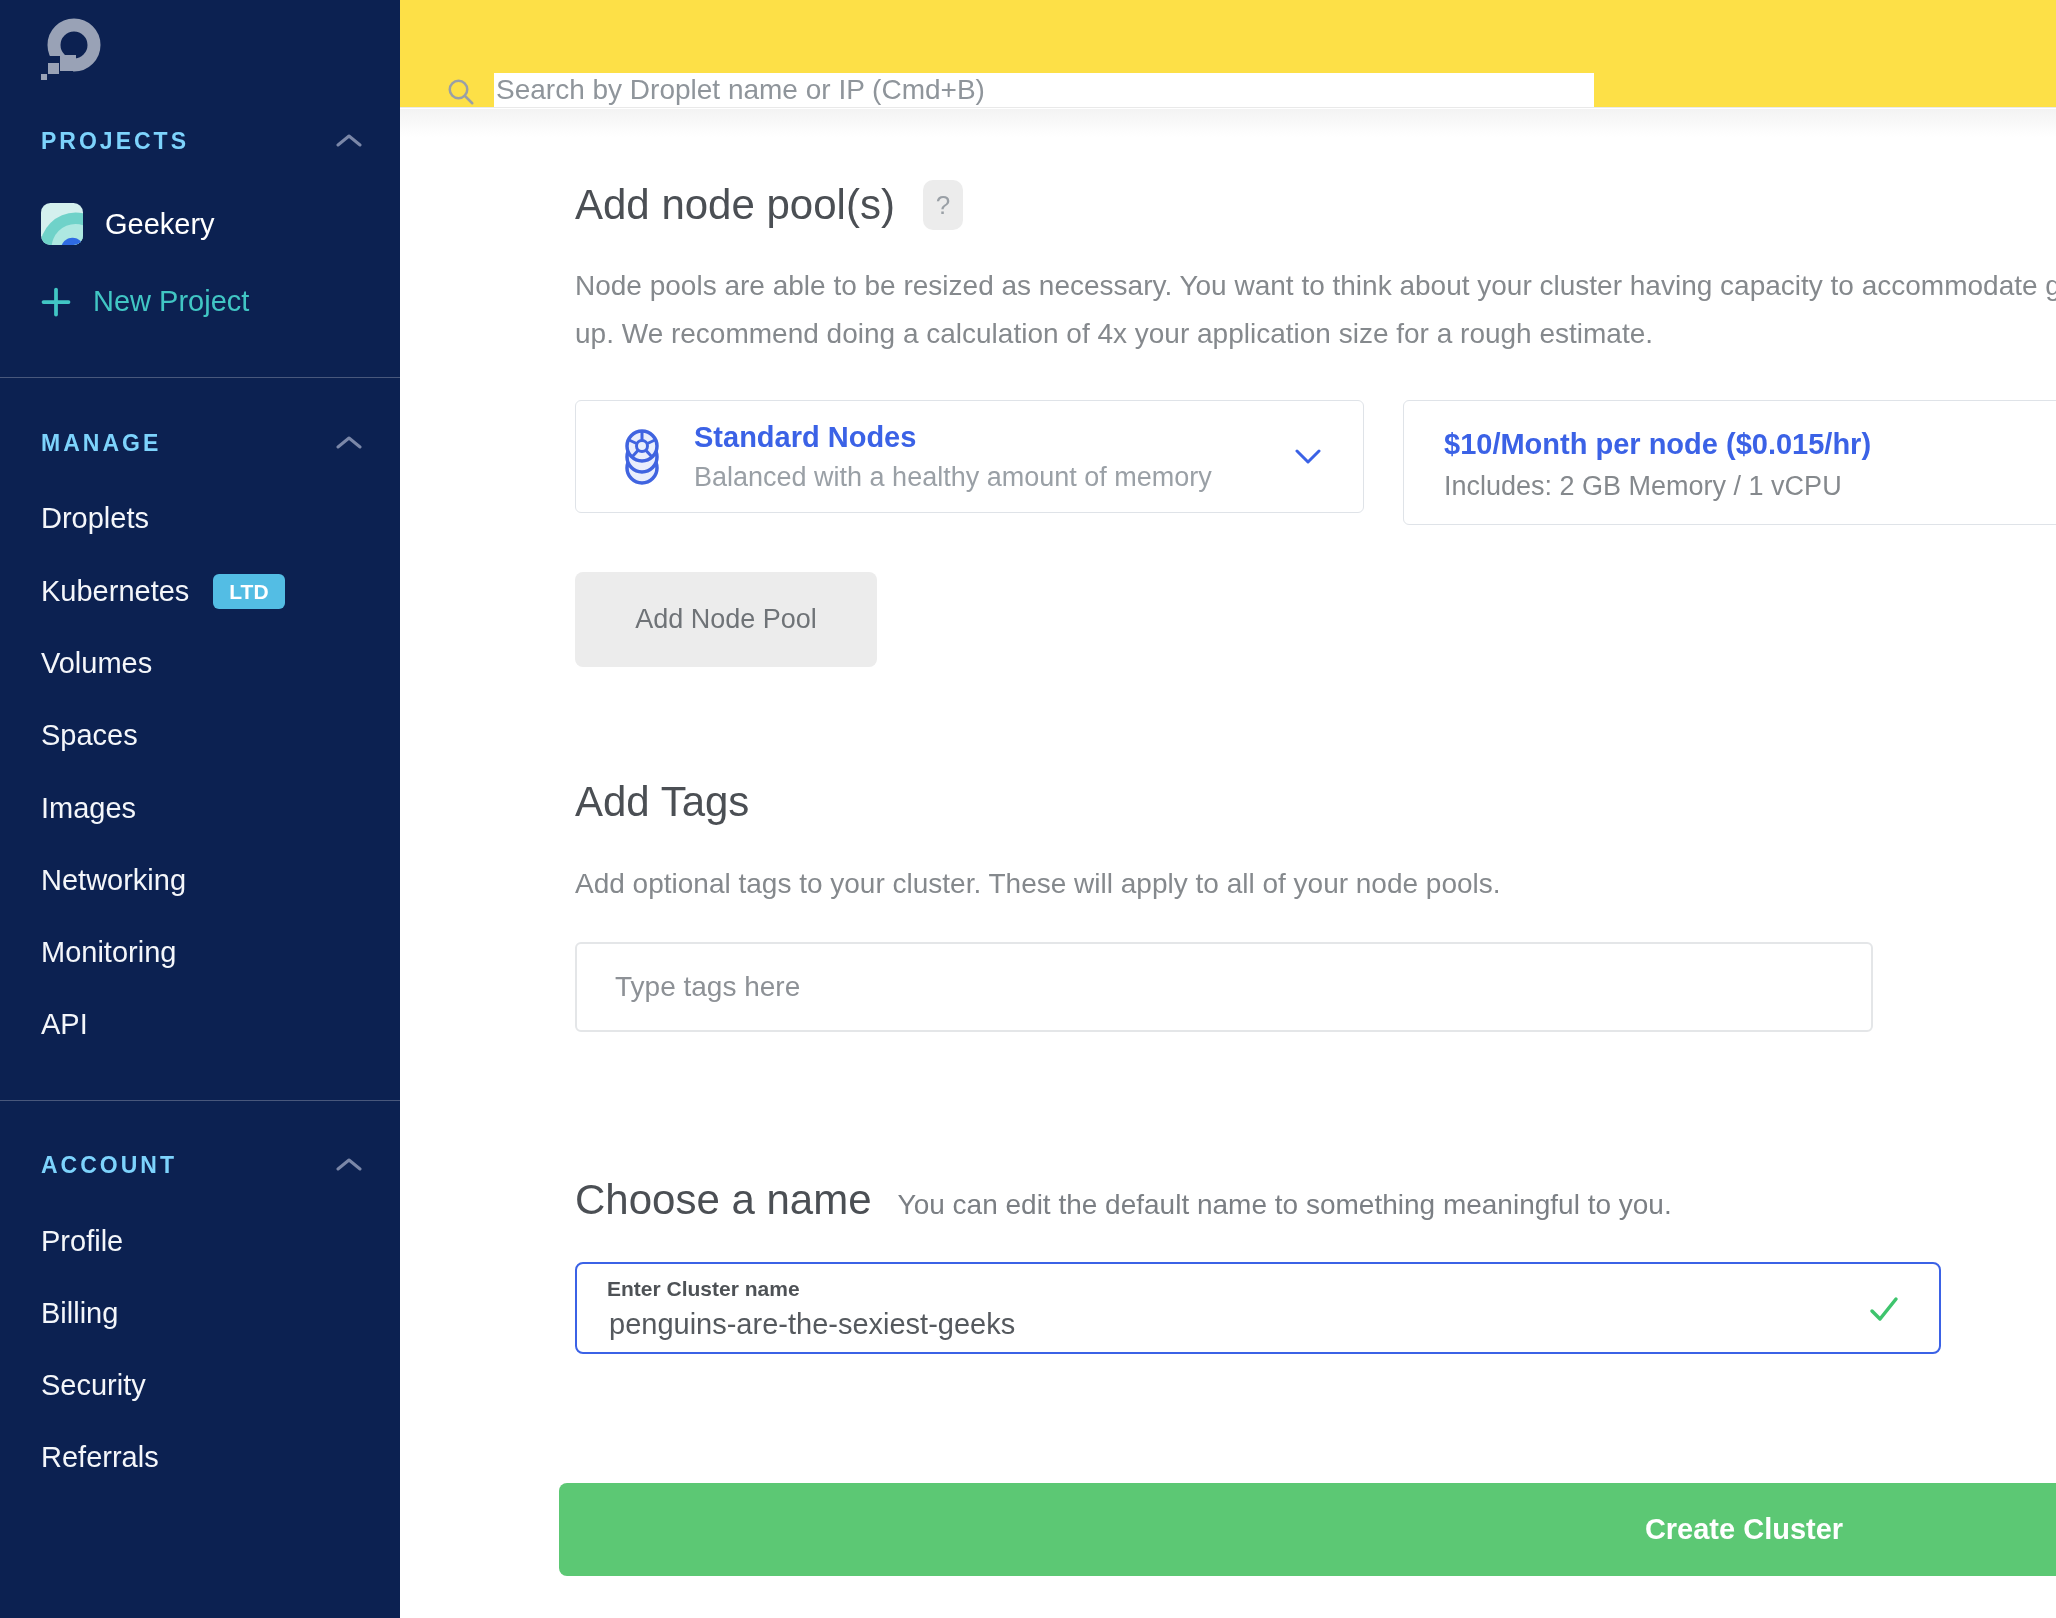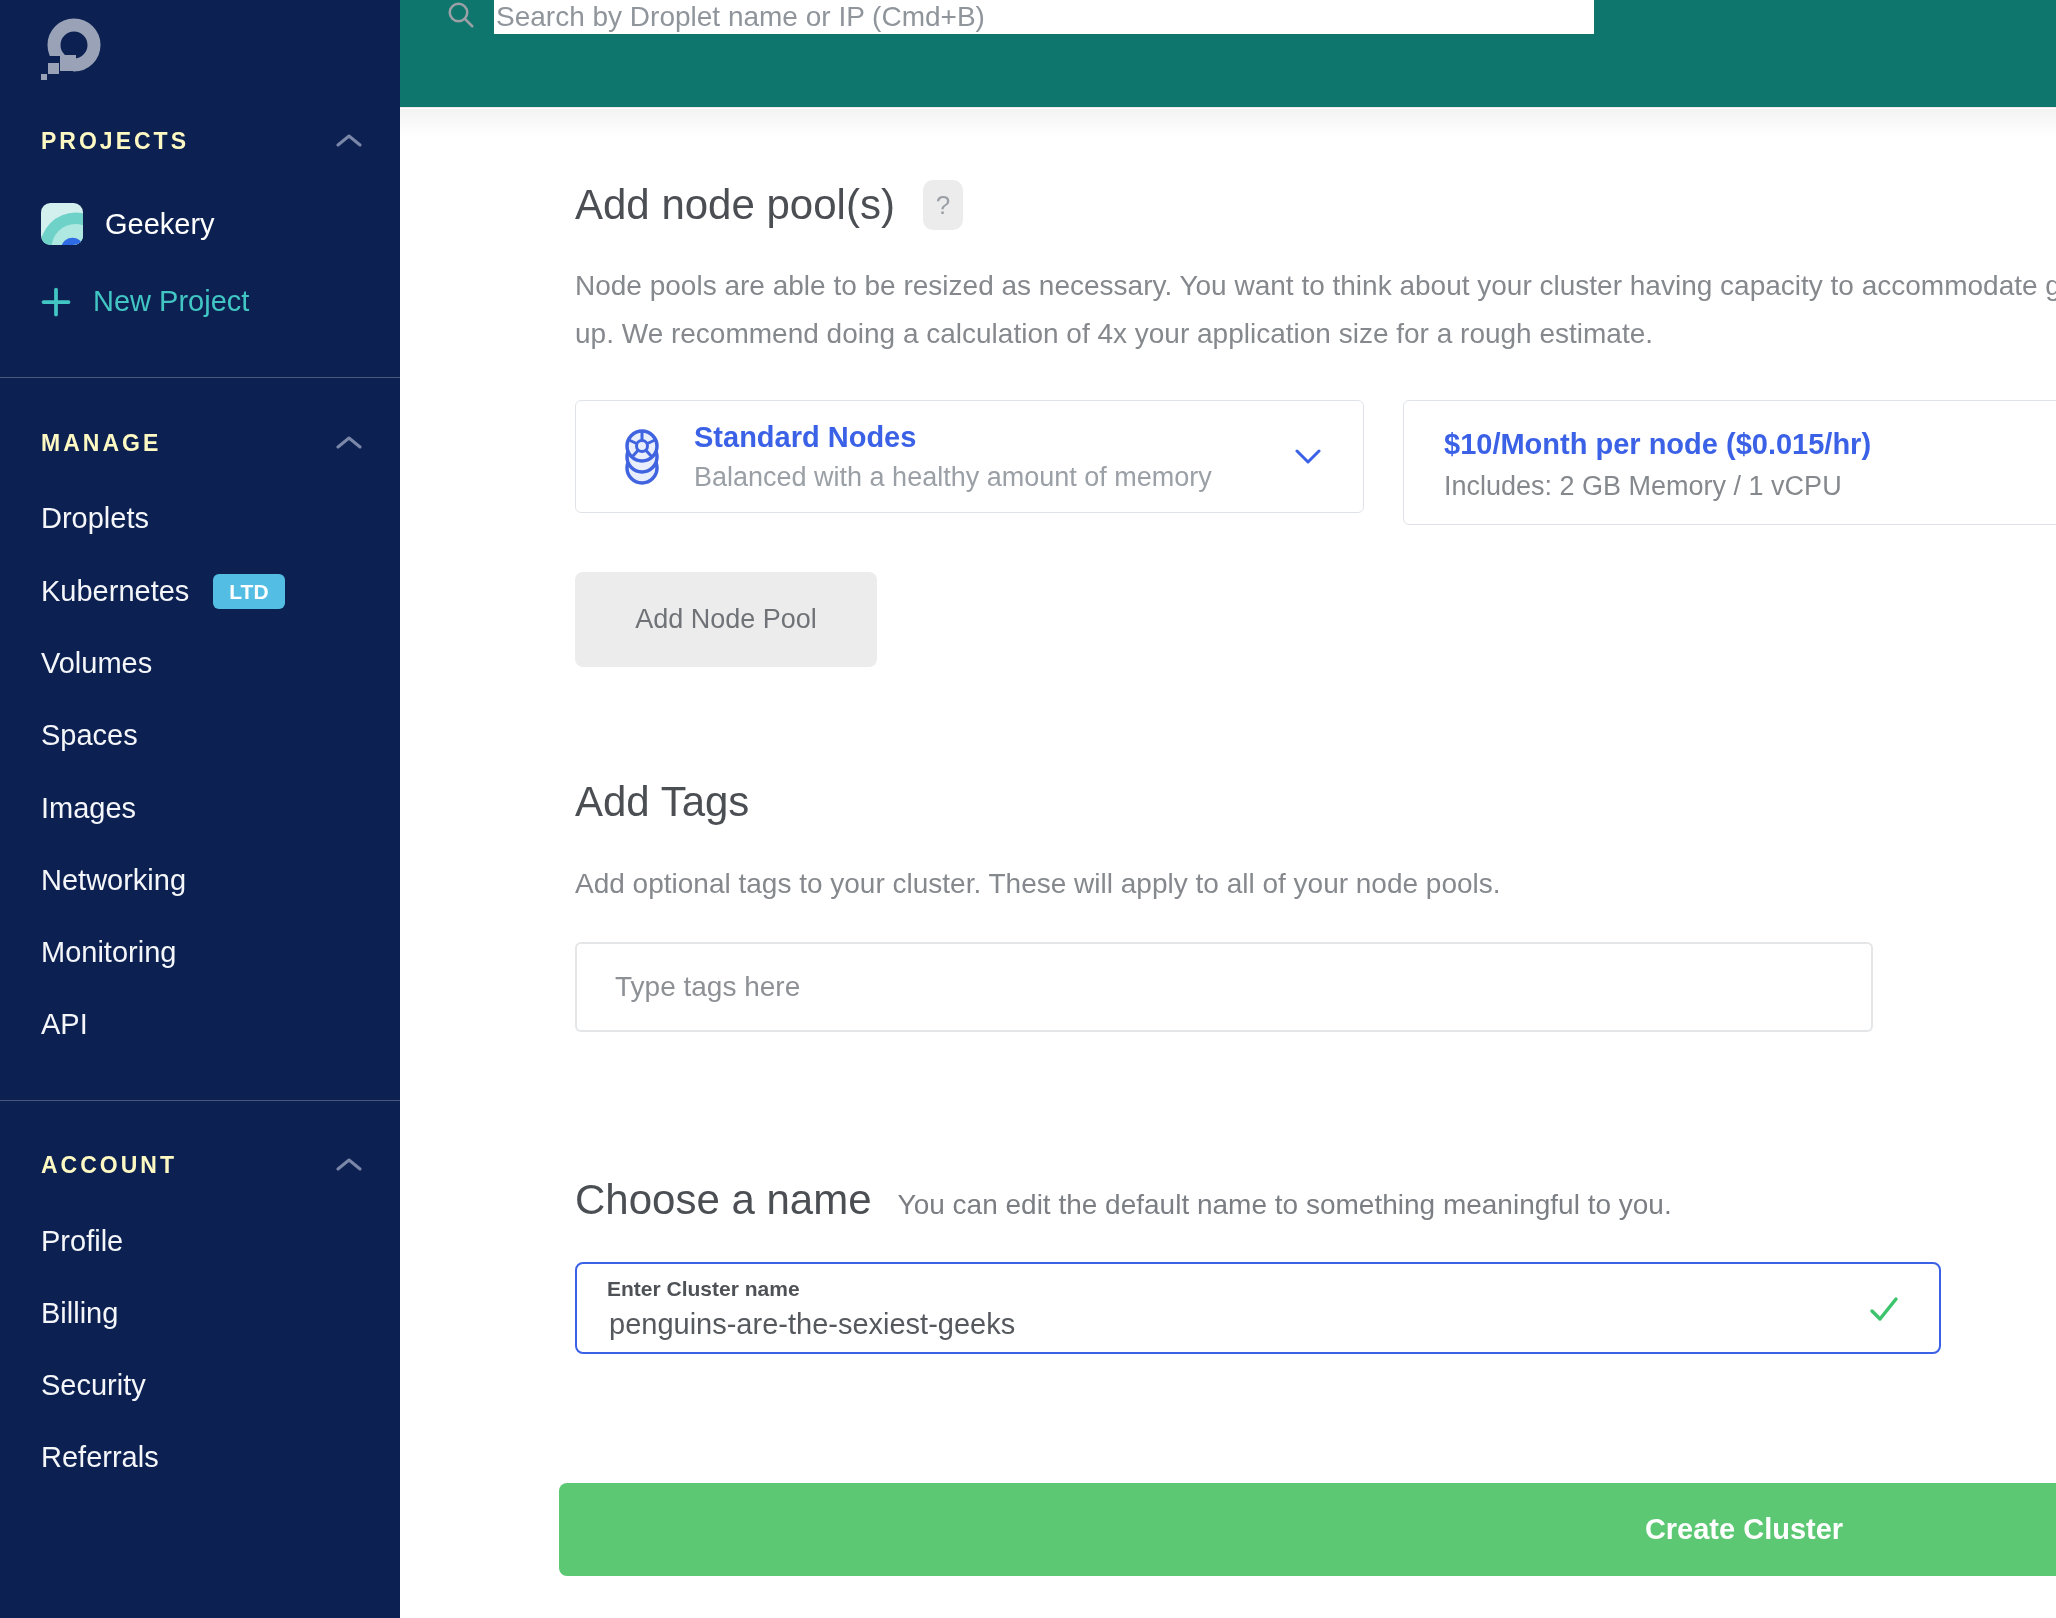--- a/index.html
+++ b/index.html
@@ -7,40 +7,40 @@
   body {
     width:2056px; height:1618px; position:relative; overflow:hidden;
     background:#ffffff; font-family:"Liberation Sans", sans-serif;
   }
 
   
   .sidebar { position:absolute; left:0; top:0; width:400px; height:1618px; background:#0c2151; }
   .sb-abs { position:absolute; left:41px; }
   .logo-wrap { top:18px; cursor:pointer; }
   .section-label {
-    font-size:23px; font-weight:bold; letter-spacing:3px; color:#fef9c3;
+    font-size:23px; font-weight:bold; letter-spacing:3px; color:#7dd3fc;
   }
   .sb-chevron { position:absolute; left:336px; }
   .sb-item {
     font-size:29px; color:#f4f6fa; height:40px; line-height:40px; cursor:pointer;
     display:flex; align-items:center; gap:24px;
   }
   .divider { position:absolute; left:0; width:400px; height:1px; background:rgba(255,255,255,0.25); }
   .proj-row { display:flex; align-items:center; gap:22px; }
   .proj-label { font-size:29px; color:#ffffff; }
   .newproj-label { font-size:29px; color:#41c6c4; }
   .ltd-badge {
     background:#53bde4; color:#fff; font-size:21px; font-weight:bold;
     border-radius:6px; padding:7px 16px; line-height:1;
   }
 
   
   .header {
-    position:absolute; left:400px; top:0; width:1656px; height:108px; background:#0f766e;
-    border-bottom:1px solid #e9e9e9; display:flex; align-items:flex-start; padding-left:46px;
+    position:absolute; left:400px; top:0; width:1656px; height:108px; background:#fde047;
+    border-bottom:1px solid #e9e9e9; display:flex; align-items:flex-end; padding-left:46px;
   }
   .header-shadow {
     position:absolute; left:400px; top:109px; width:1656px; height:28px;
     background:linear-gradient(#f3f3f3, #ffffff); pointer-events:none;
   }
   .search-input {
     border:none; outline:none; font-size:28px; color:#4a4a4a; width:1100px; margin-left:18px;
     font-family:"Liberation Sans", sans-serif;
   }
   .search-input::placeholder { color:#8f959b; }

